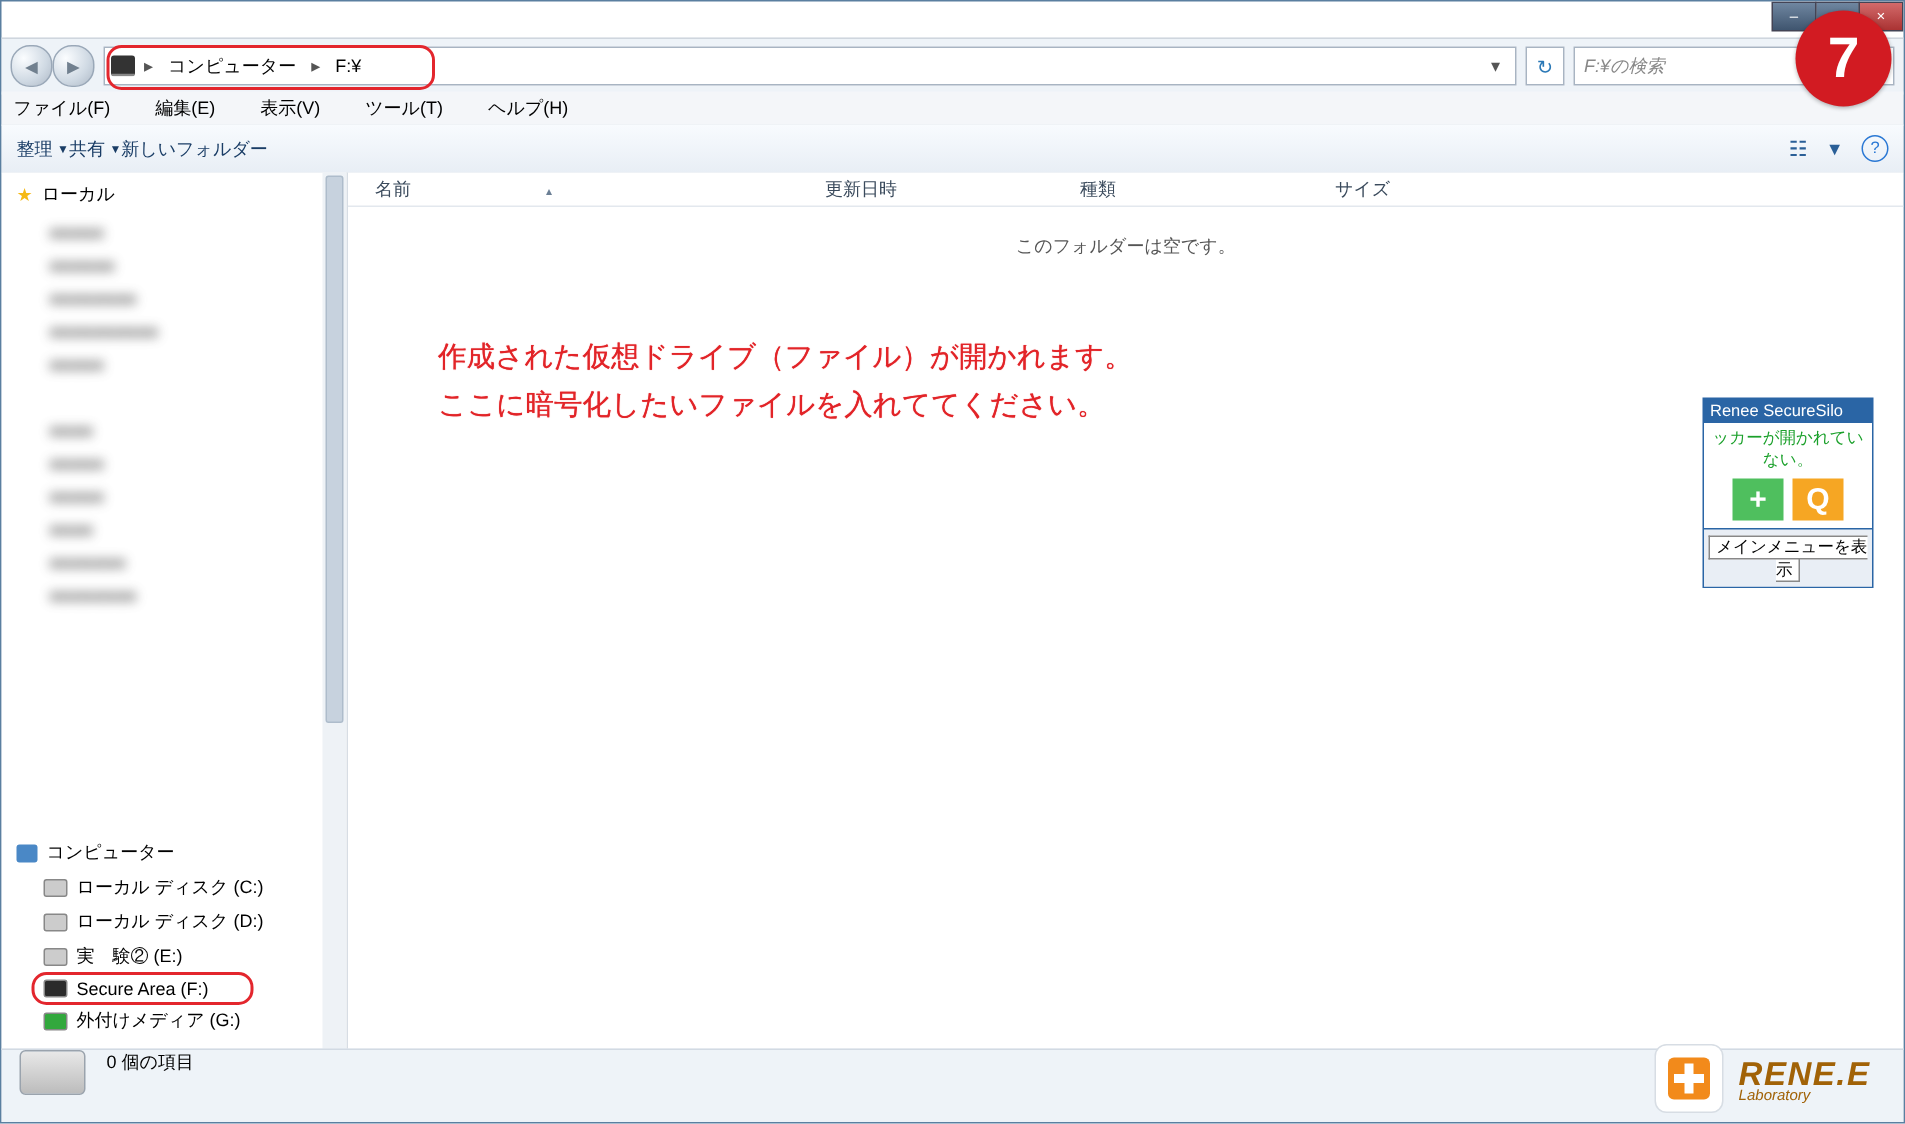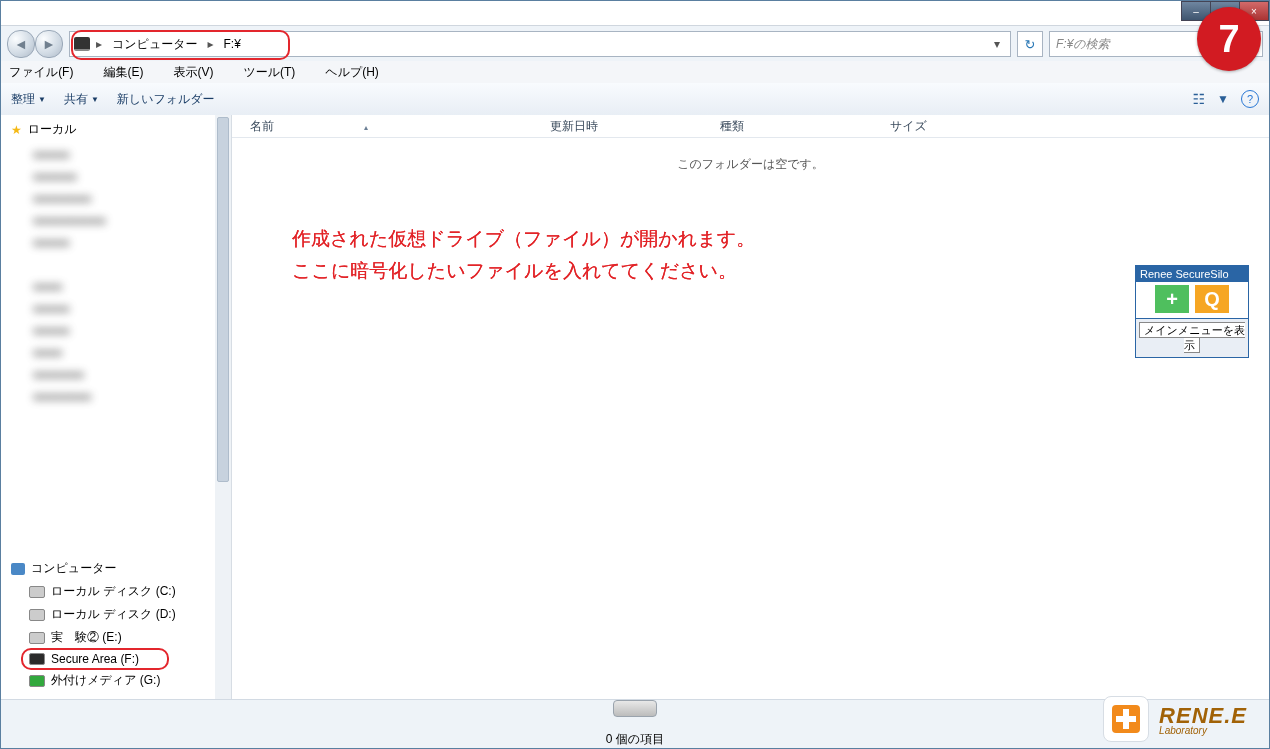--- a/index.html
+++ b/index.html
@@ -17,21 +17,21 @@
   .addr .drvico{width:16px;height:12px;background:#333;border-radius:2px;border-bottom:2px solid #888;}
   .addr .seg{padding:2px 4px;}
   .addr .tri{color:#555;}
   .dd{width:18px;text-align:center;color:#555;}
   .refresh{width:24px;height:24px;border:1px solid #a8b4c2;background:#fff;display:flex;align-items:center;justify-content:center;color:#2a78b6;font-size:13px;}
   .search{width:200px;height:24px;border:1px solid #a8b4c2;background:#fff;display:flex;align-items:center;padding:0 6px;color:#888;font-style:italic;}
   
   .menubar{position:absolute;top:60px;left:0;right:0;height:22px;background:#f4f6f9;border-bottom:1px solid #d7dde4;display:flex;align-items:center;padding:0 6px;gap:26px;}
   .menubar span{padding:2px 2px;}
   
-  .toolbar{position:absolute;top:82px;left:0;right:0;height:32px;background:linear-gradient(#f8fbfe,#e8eef5);border-bottom:1px solid #c8d2dd;display:flex;align-items:center;padding:0 10px;gap:18px;}
+  .toolbar{position:absolute;top:82px;left:0;right:0;height:32px;background:linear-gradient(#f8fbfe,#e8eef5);border-bottom:1px solid #c8d2dd;display:flex;align-items:center;padding:0 10px;}
   .toolbar .tl{display:flex;align-items:center;gap:3px;color:#1a3d66;}
   .toolbar .tl .caret{font-size:8px;}
   .toolbar .right{margin-left:auto;display:flex;align-items:center;gap:12px;color:#2a5f97;}
   .toolbar .right .ic{font-size:14px;}
   
   .main{position:absolute;top:114px;bottom:48px;left:0;right:0;display:flex;}
   .side{width:230px;border-right:1px solid #d7dde4;overflow:hidden;position:relative;background:#fff;}
   .side .blurtop{padding:6px 10px;}
   .side .fav{display:flex;align-items:center;gap:6px;}
   .side .fav .star{color:#f5b915;}
@@ -59,21 +59,21 @@
   .panel{position:absolute;right:20px;top:150px;width:112px;border:1px solid #2a65a5;background:#fff;font-size:11px;}
   .panel .pt{background:#2a65a5;color:#fff;padding:2px 4px;}
   .panel .pm{color:#1aa02a;padding:2px 3px;text-align:center;}
   .panel .picons{display:flex;justify-content:center;gap:6px;padding:3px 0 5px;}
   .panel .picons .a{width:34px;height:28px;display:flex;align-items:center;justify-content:center;color:#fff;font-size:20px;font-weight:bold;}
   .panel .add{background:#4fbf5e;}
   .panel .q{background:#f6a623;}
   .panel .pf{border-top:1px solid #2a65a5;padding:4px 2px;text-align:center;background:#e9eef5;}
   .panel .pf span{border:1px solid #888;padding:1px 4px;background:#fff;}
   
-  .status{position:absolute;left:0;right:0;bottom:0;height:48px;border-top:1px solid #d2dae3;background:#eef3f8;display:flex;align-items:center;padding:0 12px;gap:14px;flex-direction:column;}
+  .status{position:absolute;left:0;right:0;bottom:0;height:48px;border-top:1px solid #d2dae3;background:#eef3f8;display:flex;padding:0 12px;gap:14px;}
   .status .drv{width:42px;height:28px;background:linear-gradient(#e8e8e8,#bcbcbc);border:1px solid #9aa3ad;border-radius:4px;}
   
   .badge{position:absolute;top:6px;right:8px;width:64px;height:64px;border-radius:32px;background:#d21b22;color:#fff;display:flex;align-items:center;justify-content:center;font-size:38px;font-weight:700;z-index:50;box-shadow:0 1px 3px rgba(0,0,0,.3);}
   
   .logo{position:absolute;right:22px;bottom:6px;display:flex;align-items:center;gap:10px;z-index:30;}
   .logo .cross{width:44px;height:44px;border-radius:8px;background:#fff;border:1px solid #d7dde4;display:flex;align-items:center;justify-content:center;}
   .logo .cross .p{width:28px;height:28px;background:#f28a1b;position:relative;border-radius:4px;}
   .logo .cross .p::before,.logo .cross .p::after{content:"";position:absolute;background:#fff;}
   .logo .cross .p::before{left:11px;top:4px;width:6px;height:20px;}
   .logo .cross .p::after{top:11px;left:4px;height:6px;width:20px;}
@@ -185,20 +185,21 @@
       <div class="c">サイズ</div>
     </div>
     <div class="empty">このフォルダーは空です。</div>
     <div class="ann">
       <div>作成された仮想ドライブ（ファイル）が開かれます。</div>
       <div>ここに暗号化したいファイルを入れててください。</div>
     </div>
 
     <div class="panel">
       <div class="pt">Renee SecureSilo</div>
+      <div class="pm">ッカーが開かれていない。</div>
       <div class="picons">
         <div class="a add">+</div>
         <div class="a q">Q</div>
       </div>
       <div class="pf"><span>メインメニューを表示</span></div>
     </div>
   </div>
 </div>
 
 <div class="status">

